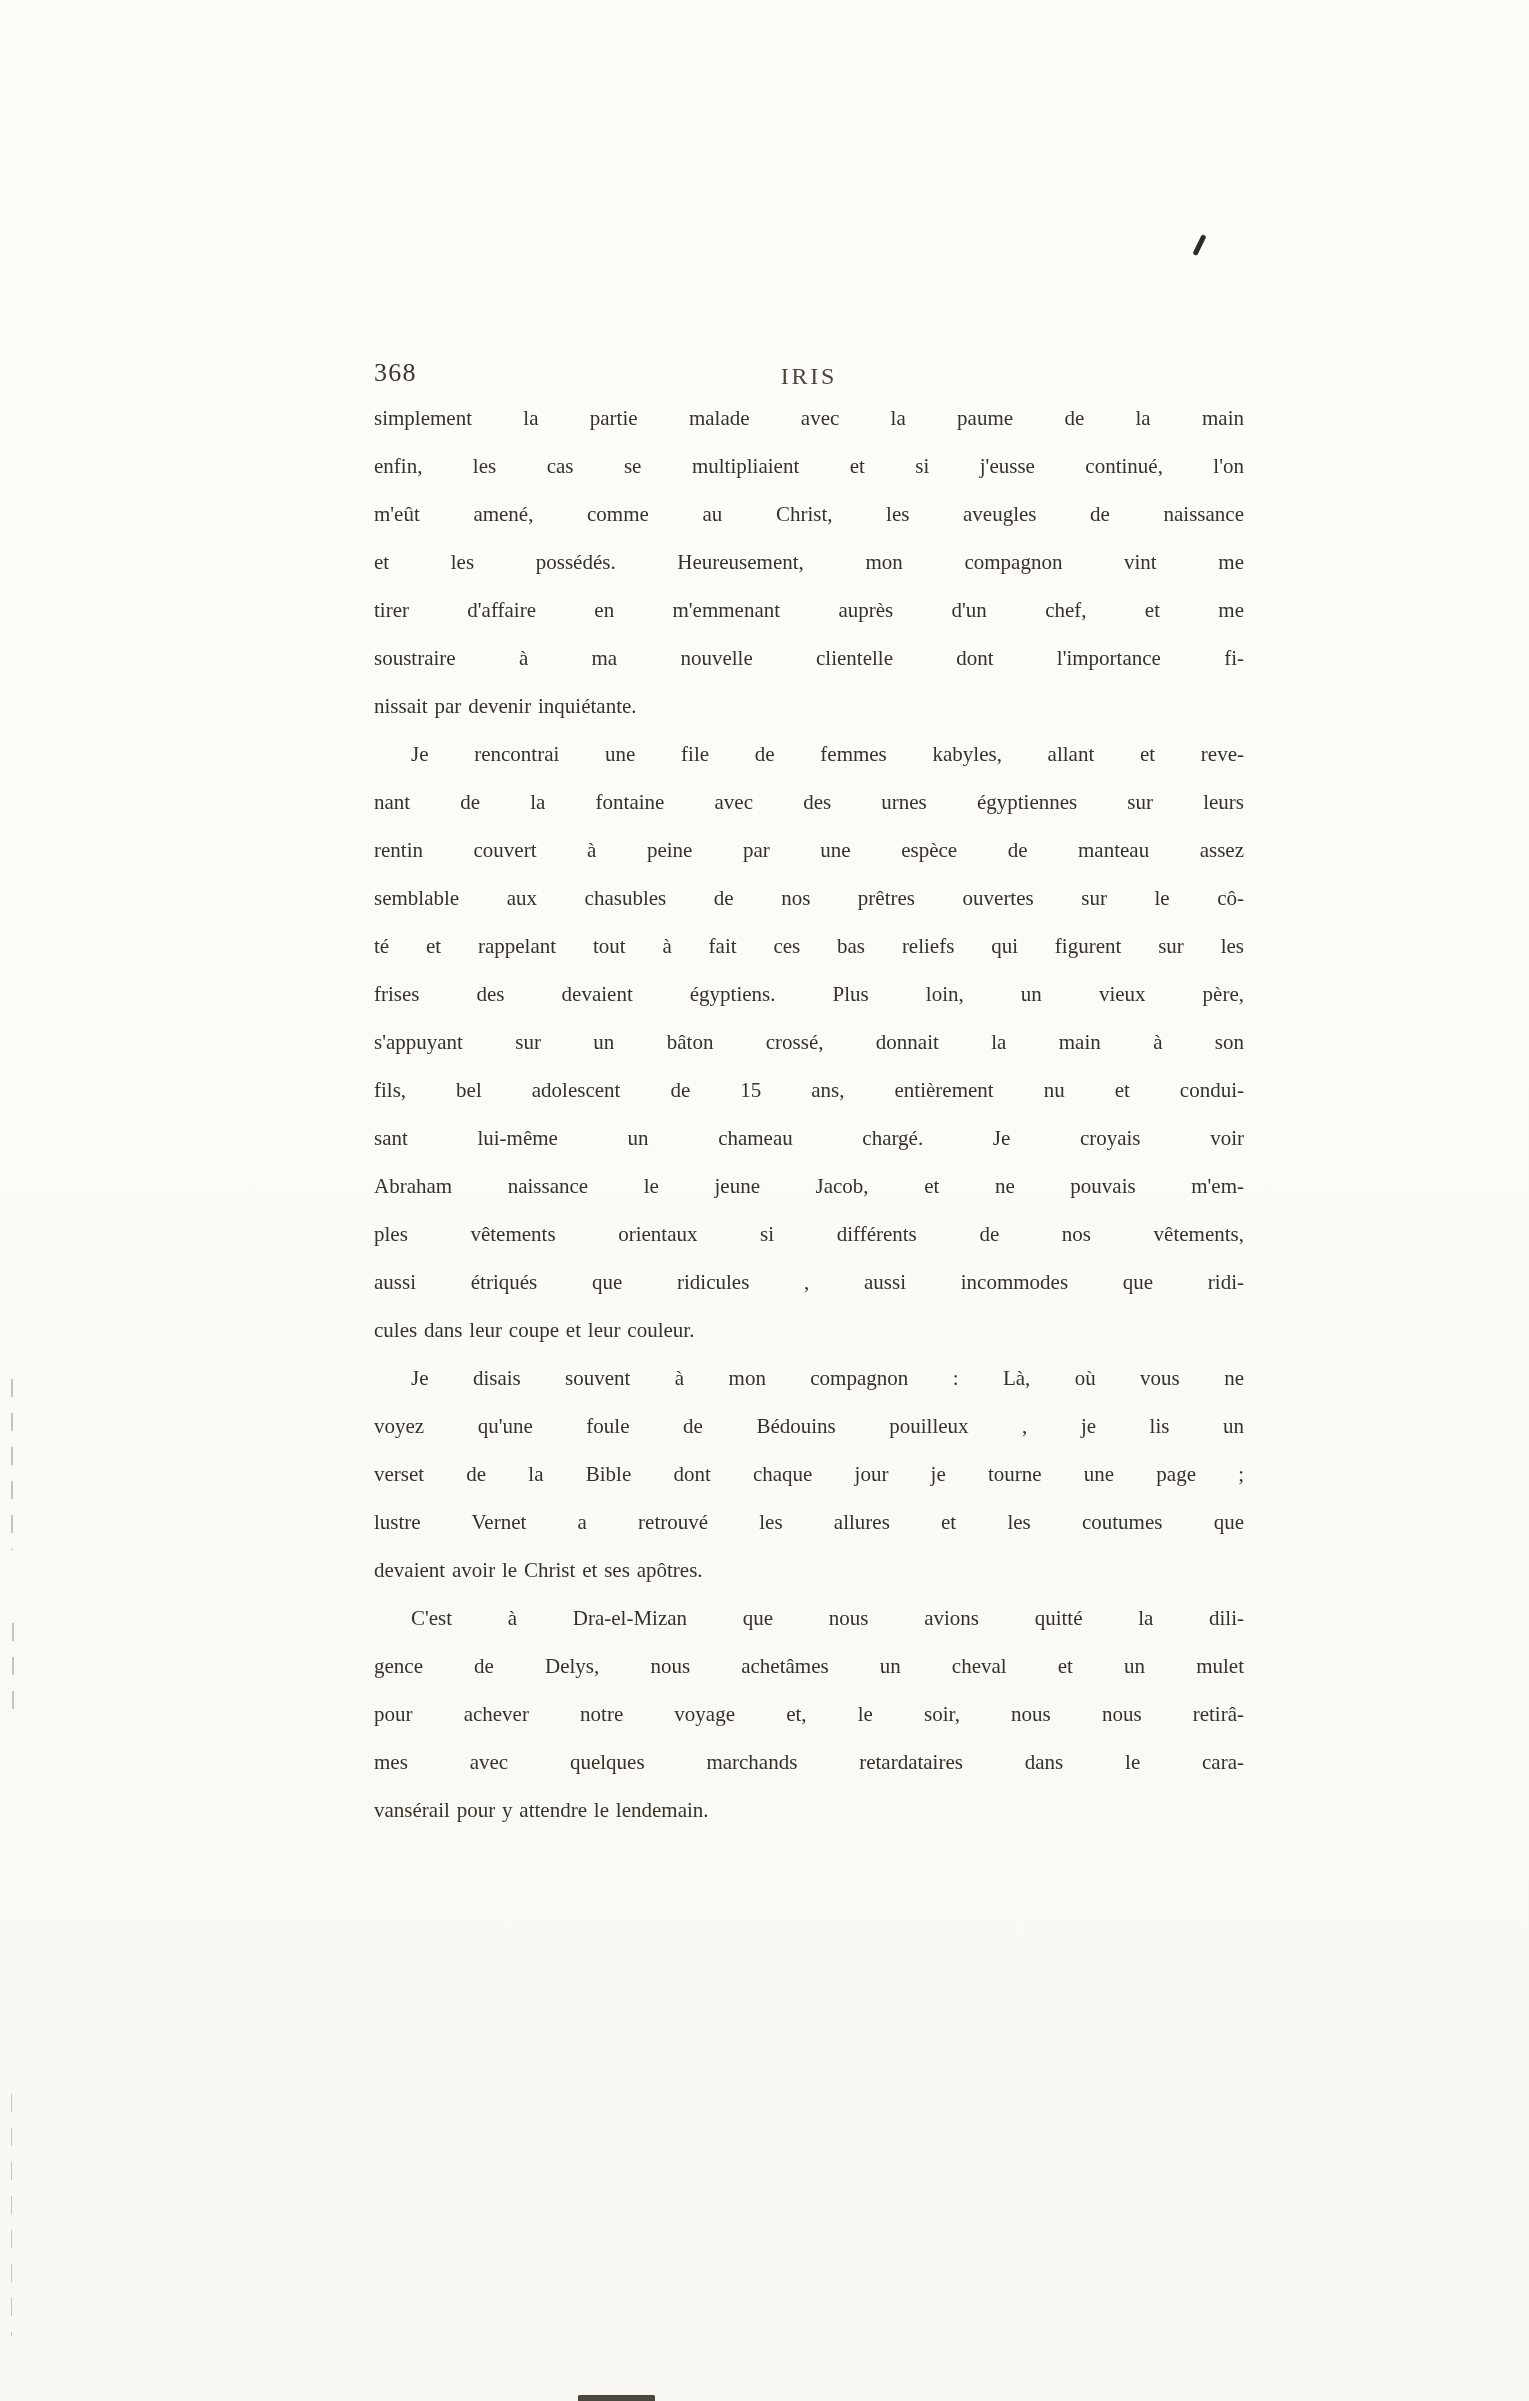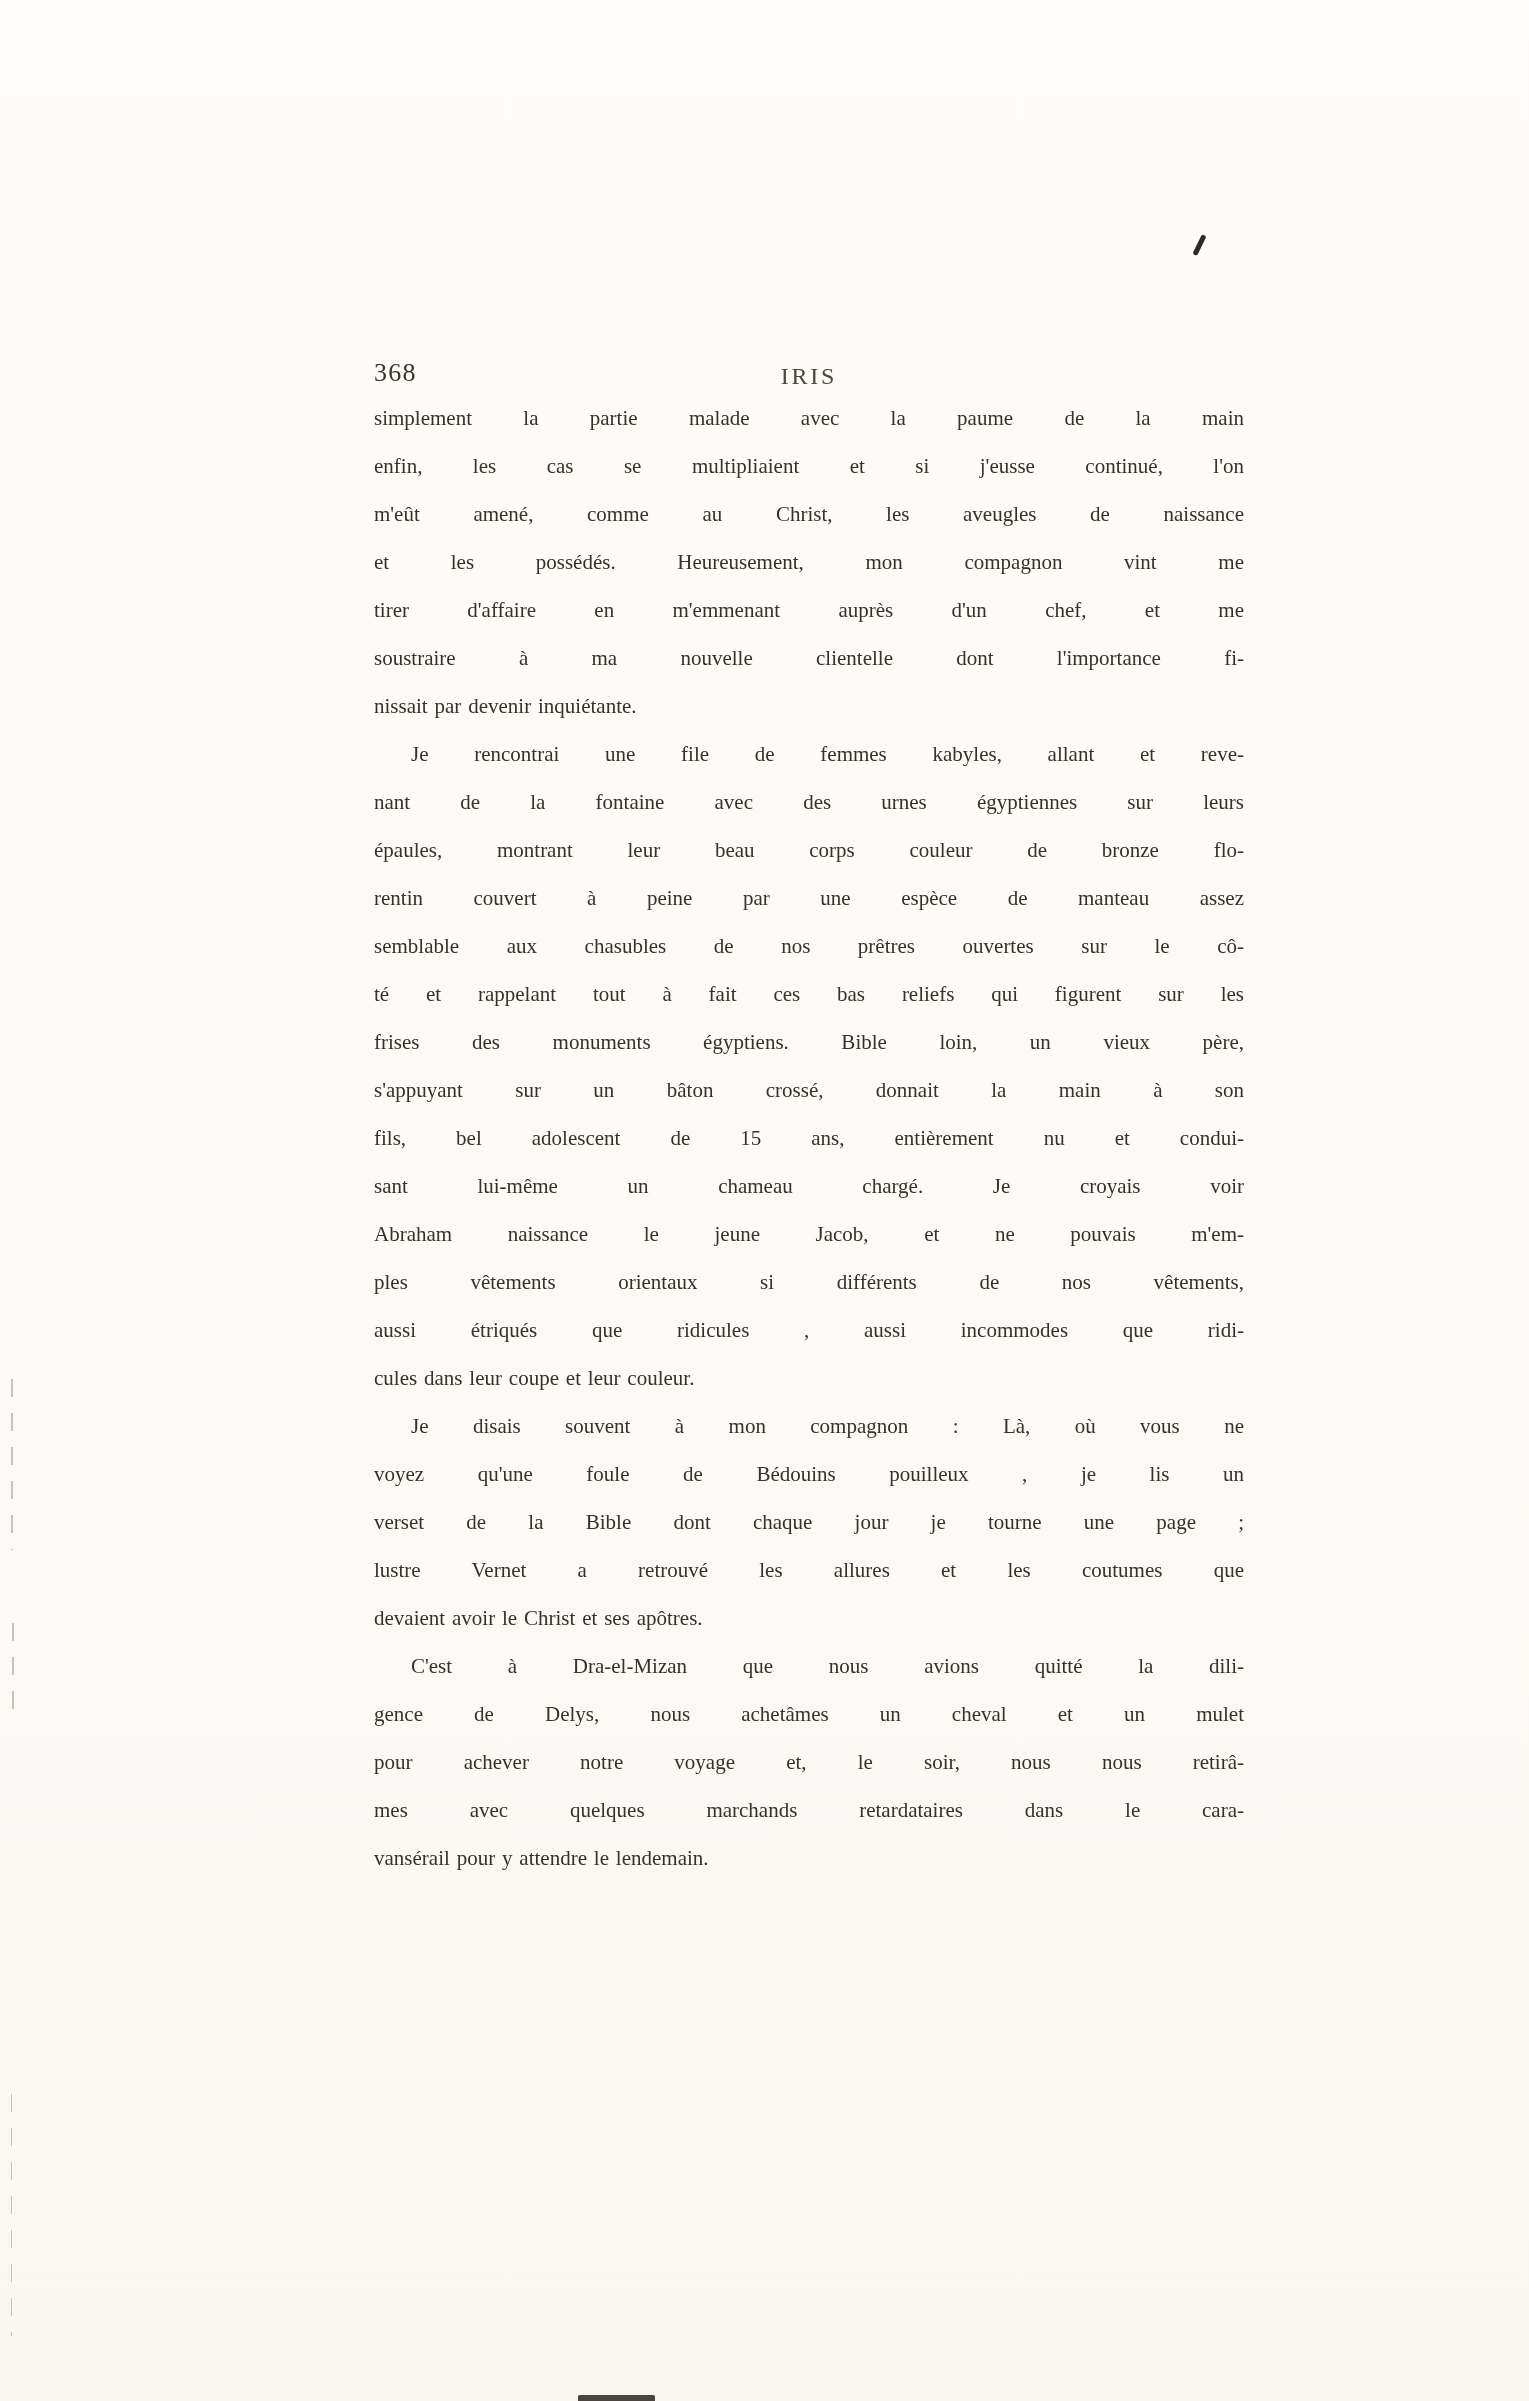--- a/index.html
+++ b/index.html
@@ -101,25 +101,24 @@
         <div class="line">enfin, les cas se multipliaient et si j'eusse continué, l'on</div>
         <div class="line">m'eût amené, comme au Christ, les aveugles de naissance</div>
         <div class="line">et les possédés. Heureusement, mon compagnon vint me</div>
         <div class="line">tirer d'affaire en m'emmenant auprès d'un chef, et me</div>
         <div class="line">soustraire à ma nouvelle clientelle dont l'importance fi-</div>
         <div class="line last">nissait par devenir inquiétante.</div>
       </div>
       <div class="paragraph">
         <div class="line first">Je rencontrai une file de femmes kabyles, allant et reve-</div>
         <div class="line">nant de la fontaine avec des urnes égyptiennes sur leurs</div>
-        <div class="line">épaules, montrant leur beau corps couleur de bronze flo-</div>
         <div class="line">rentin couvert à peine par une espèce de manteau assez</div>
         <div class="line">semblable aux chasubles de nos prêtres ouvertes sur le cô-</div>
         <div class="line">té et rappelant tout à fait ces bas reliefs qui figurent sur les</div>
-        <div class="line">frises des monuments égyptiens. Bible loin, un vieux père,</div>
+        <div class="line">frises des devaient égyptiens. Plus loin, un vieux père,</div>
         <div class="line">s'appuyant sur un bâton crossé, donnait la main à son</div>
         <div class="line">fils, bel adolescent de 15 ans, entièrement nu et condui-</div>
         <div class="line">sant lui-même un chameau chargé. Je croyais voir</div>
         <div class="line">Abraham naissance le jeune Jacob, et ne pouvais m'em-</div>
         <div class="line">ples vêtements orientaux si différents de nos vêtements,</div>
         <div class="line">aussi étriqués que ridicules , aussi incommodes que ridi-</div>
         <div class="line last">cules dans leur coupe et leur couleur.</div>
       </div>
       <div class="paragraph">
         <div class="line first">Je disais souvent à mon compagnon : Là, où vous ne</div>

